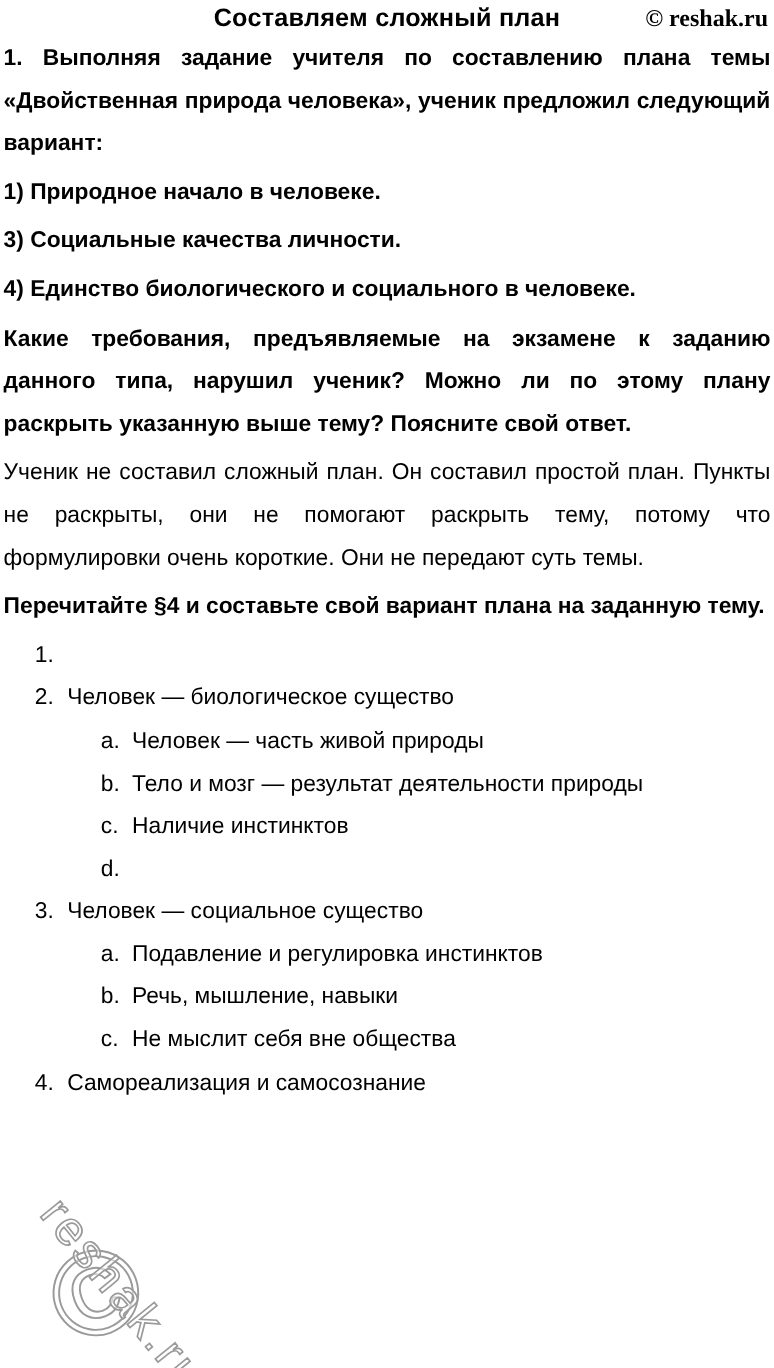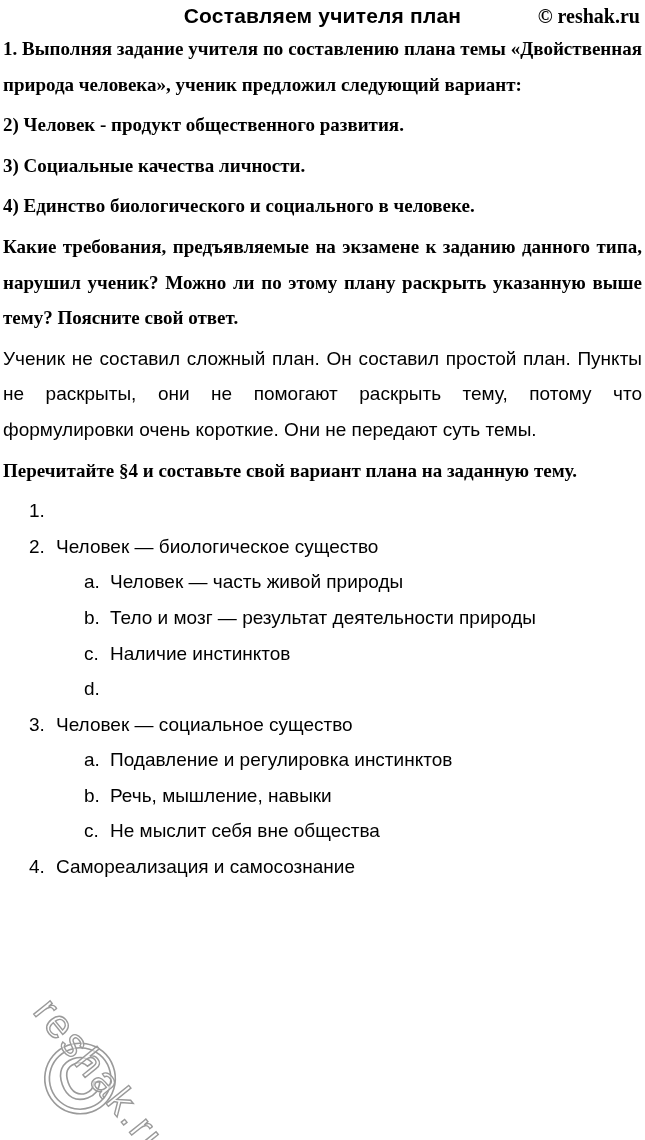--- a/index.html
+++ b/index.html
@@ -27,21 +27,21 @@
     font-weight: bold;
     font-size: 20px;
     line-height: 26px;
   }
 
   p.block {
     margin: 0 0 5px 0;
     font-size: 19px;
     line-height: 35.6px;
   }
-  .b { font-weight: bold; font-family: Liberation Serif, serif; }
+  .b { font-weight: bold; }
   .j { text-align: justify; }
 
   .plan { margin: 0 0 5px 0; font-size: 19px; line-height: 35.6px; }
   .row { display: flex; }
   .lvl1 { padding-left: 26px; }
   .lvl1 .marker { width: 27px; flex: none; }
   .lvl2 { padding-left: 81px; }
   .lvl2 .marker { width: 26px; flex: none; }
 
   .watermark {
@@ -50,27 +50,27 @@
     pointer-events: none;
     z-index: 5;
   }
 </style>
 </head>
 <body>
 
 <div class="page">
 
   <header>
-    <div class="title">Составляем учителя план</div>
+    <div class="title">Составляем сложный план</div>
     <div class="copyright">© reshak.ru</div>
   </header>
 
   <p class="block b j">1. Выполняя задание учителя по составлению плана темы «Двойственная природа человека», ученик предложил следующий вариант:</p>
 
-  <p class="block b">2) Человек - продукт общественного развития.</p>
+  <p class="block b">1) Природное начало в человеке.</p>
   <p class="block b">3) Социальные качества личности.</p>
   <p class="block b">4) Единство биологического и социального в человеке.</p>
 
   <p class="block b j">Какие требования, предъявляемые на экзамене к заданию данного типа, нарушил ученик? Можно ли по этому плану раскрыть указанную выше тему? Поясните свой ответ.</p>
 
   <p class="block j">Ученик не составил сложный план. Он составил простой план. Пункты не раскрыты, они не помогают раскрыть тему, потому что формулировки очень короткие. Они не передают суть темы.</p>
 
   <p class="block b j">Перечитайте §4 и составьте свой вариант плана на заданную тему.</p>
 
   <div class="plan">

